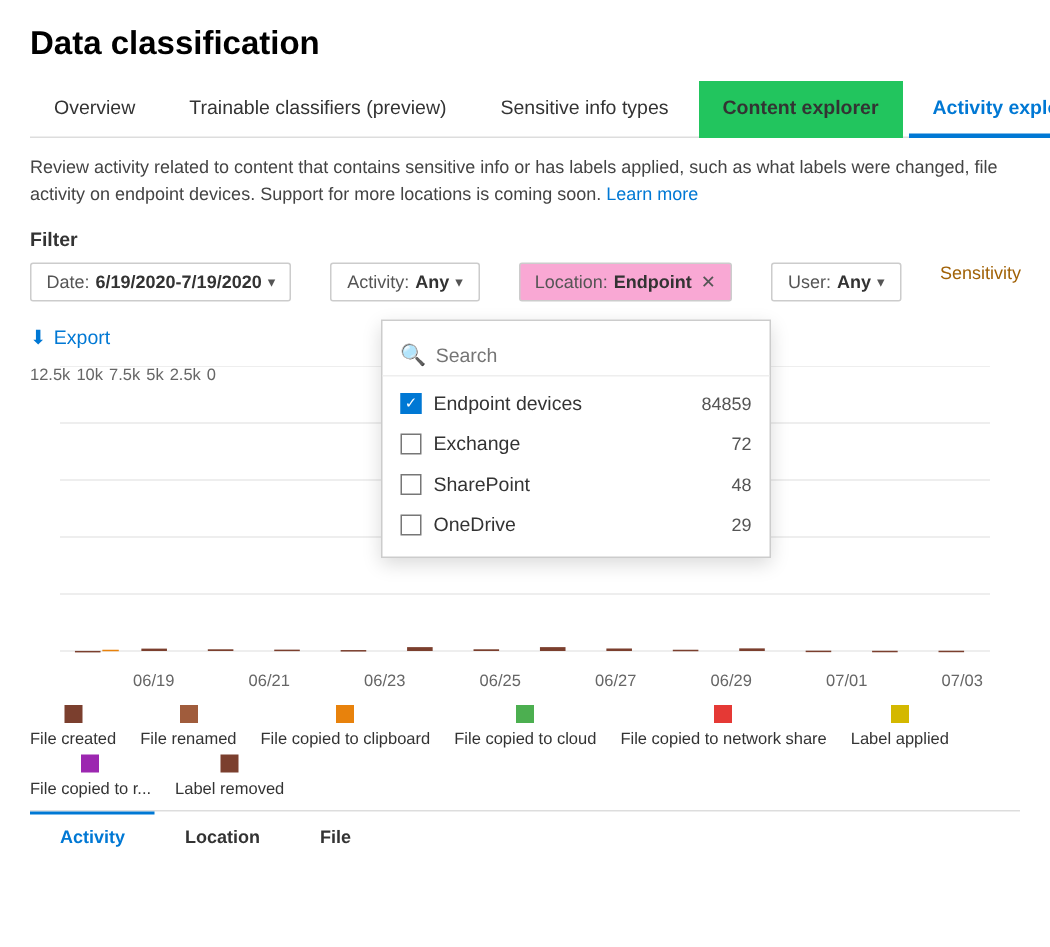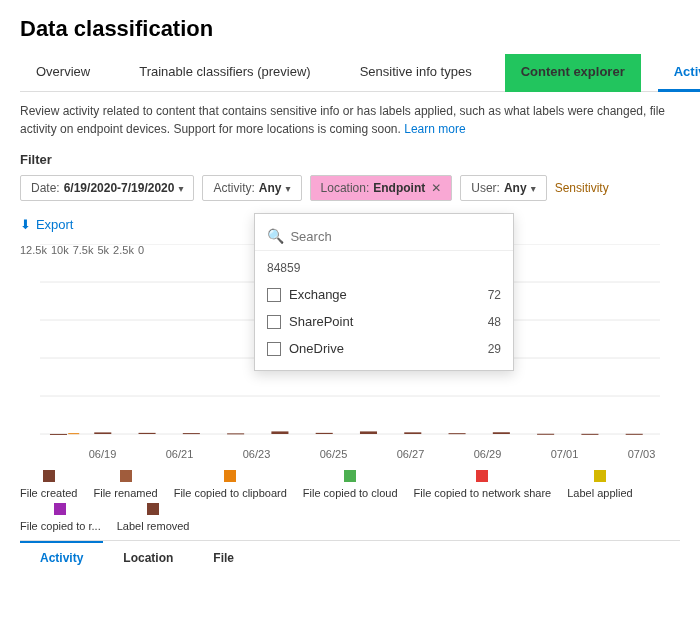--- a/index.html
+++ b/index.html
@@ -2,31 +2,31 @@
 <html><head>
   <meta charset="utf-8">
   <style>
     * { box-sizing: border-box; margin: 0; padding: 0; }
     body { font-family: 'Segoe UI', Arial, sans-serif; background: #fff; color: #333; font-size: 13px; width: 700px; overflow-x: hidden; }
 
     .page { padding: 16px 20px 0 20px; }
 
     h1 { font-size: 22px; font-weight: 600; margin-bottom: 12px; color: #000; }
 
-    .tabs { display: flex; border-bottom: 1px solid #ddd; margin-bottom: 10px; gap: 17px; }
+    .tabs { display: flex; border-bottom: 1px solid #ddd; margin-bottom: 10px; gap: 4px; }
     .tab { padding: 10px 16px; cursor: pointer; font-size: 13px; color: #333; text-decoration: none; white-space: nowrap; border-bottom: 3px solid transparent; margin-bottom: -1px; }
     .tab.active-light { background: #22c55e; font-weight: 600; border-bottom: 3px solid transparent; }
     .tab.active { border-bottom: 3px solid #0078d4; font-weight: 600; color: #0078d4; }
 
     .description { font-size: 12px; color: #444; margin-bottom: 14px; line-height: 1.5; }
     .description a { color: #0078d4; text-decoration: none; }
 
     .filter-label { font-size: 13px; font-weight: 600; margin-bottom: 8px; }
 
-    .filters { display: flex; gap: 8px; align-items: center; flex-wrap: nowrap; margin-bottom: 12px; position: relative; }
+    .filters { display: flex; gap: 26px; align-items: flex-start; flex-wrap: nowrap; margin-bottom: 12px; position: relative; }
 
     .filter-btn {
       display: flex; align-items: center; gap: 4px;
       border: 1px solid #ccc; padding: 5px 10px;
       border-radius: 2px; cursor: pointer; background: #fff;
       font-size: 12px; white-space: nowrap;
     }
     .filter-btn .label { color: #555; }
     .filter-btn .value { font-weight: 600; }
     .filter-btn .arrow { color: #555; font-size: 10px; }
@@ -140,20 +140,24 @@
       <span class="arrow">▾</span>
     </div>
     <span class="sensitivity-label">Sensitivity</span>
 
     <div class="dropdown-overlay">
       <div class="dropdown-search">
         <span class="search-icon-char">🔍</span>
         <input type="text" placeholder="Search" style="">
       </div>
       <div class="dropdown-item">
+        <div class="dropdown-item-left">
+          <div class="cb checked"></div>
+          <span>Endpoint devices</span>
+        </div>
         <span class="dropdown-count">84859</span>
       </div>
       <div class="dropdown-item">
         <div class="dropdown-item-left">
           <div class="cb"></div>
           <span>Exchange</span>
         </div>
         <span class="dropdown-count">72</span>
       </div>
       <div class="dropdown-item">

